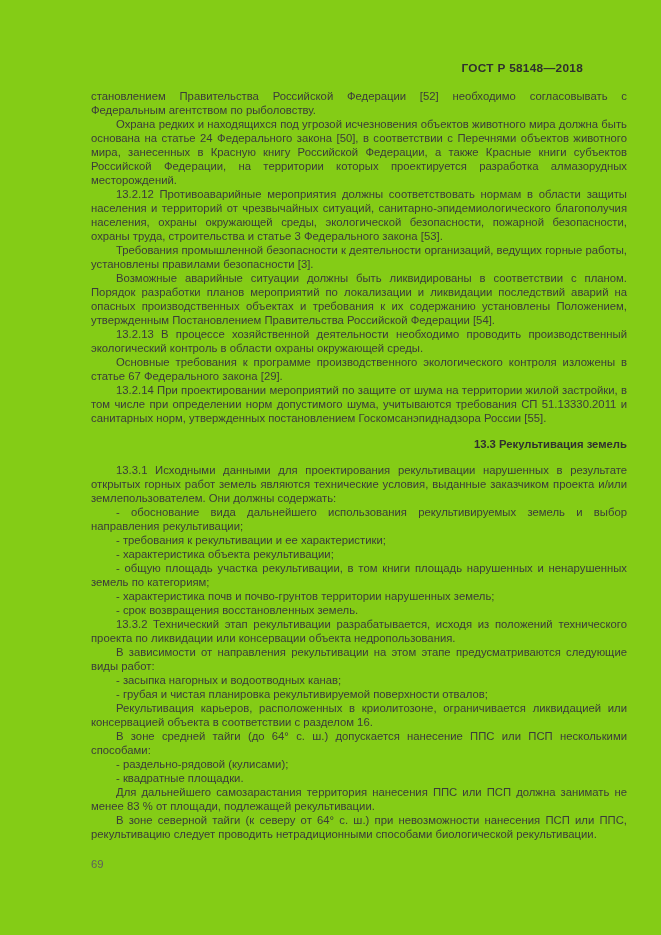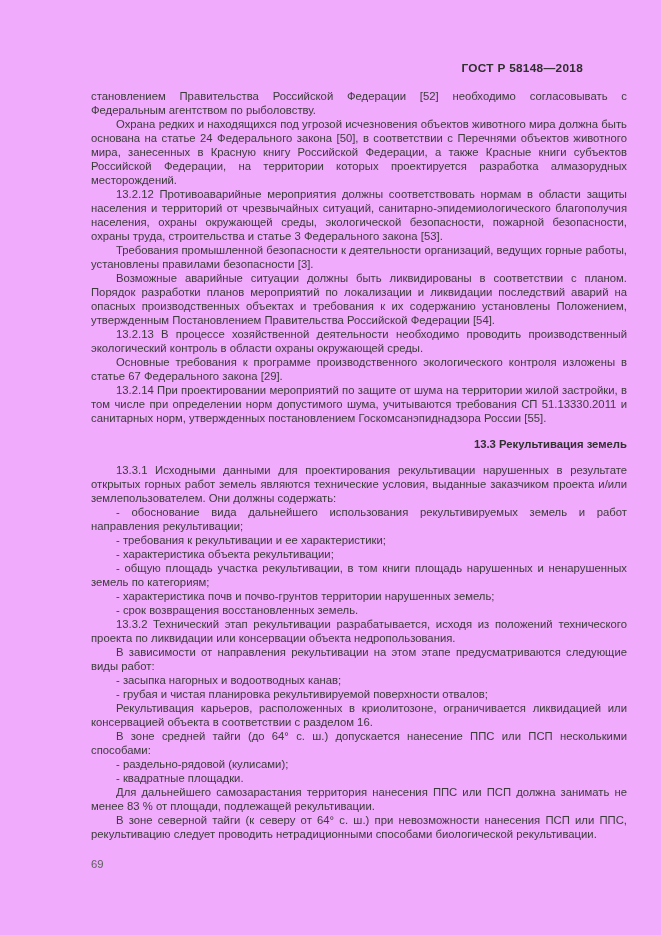--- a/index.html
+++ b/index.html
@@ -4,21 +4,21 @@
 <style>
   * { margin: 0; padding: 0; box-sizing: border-box; }
   html, body {
     width: 661px; height: 935px;
     background: #ffffff;
     font-family: "Liberation Sans", sans-serif;
   }
   .page {
     position: relative;
     width: 661px; height: 935px;
-    background: #f0abfc;
+    background: #84cc16;
     overflow: hidden;
   }
   .doc-header {
     position: absolute;
     top: 61px; left: 47px; width: 536px;
     text-align: right;
     font-size: 11.8px;
     font-weight: 700;
     color: #2f2f2f;
     letter-spacing: 0.3px;
@@ -61,21 +61,21 @@
         <p class="para continuation">становлением Правительства Российской Федерации [52] необходимо согласовывать с Федеральным агентством по рыболовству.</p>
         <p class="para indent">Охрана редких и находящихся под угрозой исчезновения объектов животного мира должна быть основана на статье 24 Федерального закона [50], в соответствии с Перечнями объектов животного мира, занесенных в Красную книгу Российской Федерации, а также Красные книги субъектов Российской Федерации, на территории которых проектируется разработка алмазорудных месторождений.</p>
         <p class="para indent">13.2.12 Противоаварийные мероприятия должны соответствовать нормам в области защиты населения и территорий от чрезвычайных ситуаций, санитарно-эпидемиологического благополучия населения, охраны окружающей среды, экологической безопасности, пожарной безопасности, охраны труда, строительства и статье 3 Федерального закона [53].</p>
         <p class="para indent">Требования промышленной безопасности к деятельности организаций, ведущих горные работы, установлены правилами безопасности [3].</p>
         <p class="para indent">Возможные аварийные ситуации должны быть ликвидированы в соответствии с планом. Порядок разработки планов мероприятий по локализации и ликвидации последствий аварий на опасных производственных объектах и требования к их содержанию установлены Положением, утвержденным Постановлением Правительства Российской Федерации [54].</p>
         <p class="para indent">13.2.13 В процессе хозяйственной деятельности необходимо проводить производственный экологический контроль в области охраны окружающей среды.</p>
         <p class="para indent">Основные требования к программе производственного экологического контроля изложены в статье 67 Федерального закона [29].</p>
         <p class="para indent">13.2.14 При проектировании мероприятий по защите от шума на территории жилой застройки, в том числе при определении норм допустимого шума, учитываются требования СП 51.13330.2011 и санитарных норм, утвержденных постановлением Госкомсанэпиднадзора России [55].</p>
         <p class="para heading">13.3 Рекультивация земель</p>
         <p class="para indent">13.3.1 Исходными данными для проектирования рекультивации нарушенных в результате открытых горных работ земель являются технические условия, выданные заказчиком проекта и/или землепользователем. Они должны содержать:</p>
-        <p class="para indent">- обоснование вида дальнейшего использования рекультивируемых земель и работ направления рекультивации;</p>
+        <p class="para indent">- обоснование вида дальнейшего использования рекультивируемых земель и выбор направления рекультивации;</p>
         <p class="para indent">- требования к рекультивации и ее характеристики;</p>
         <p class="para indent">- характеристика объекта рекультивации;</p>
         <p class="para indent">- общую площадь участка рекультивации, в том книги площадь нарушенных и ненарушенных земель по категориям;</p>
         <p class="para indent">- характеристика почв и почво-грунтов территории нарушенных земель;</p>
         <p class="para indent">- срок возвращения восстановленных земель.</p>
         <p class="para indent">13.3.2 Технический этап рекультивации разрабатывается, исходя из положений технического проекта по ликвидации или консервации объекта недропользования.</p>
         <p class="para indent">В зависимости от направления рекультивации на этом этапе предусматриваются следующие виды работ:</p>
         <p class="para indent">- засыпка нагорных и водоотводных канав;</p>
         <p class="para indent">- грубая и чистая планировка рекультивируемой поверхности отвалов;</p>
         <p class="para indent">Рекультивация карьеров, расположенных в криолитозоне, ограничивается ликвидацией или консервацией объекта в соответствии с разделом 16.</p>

